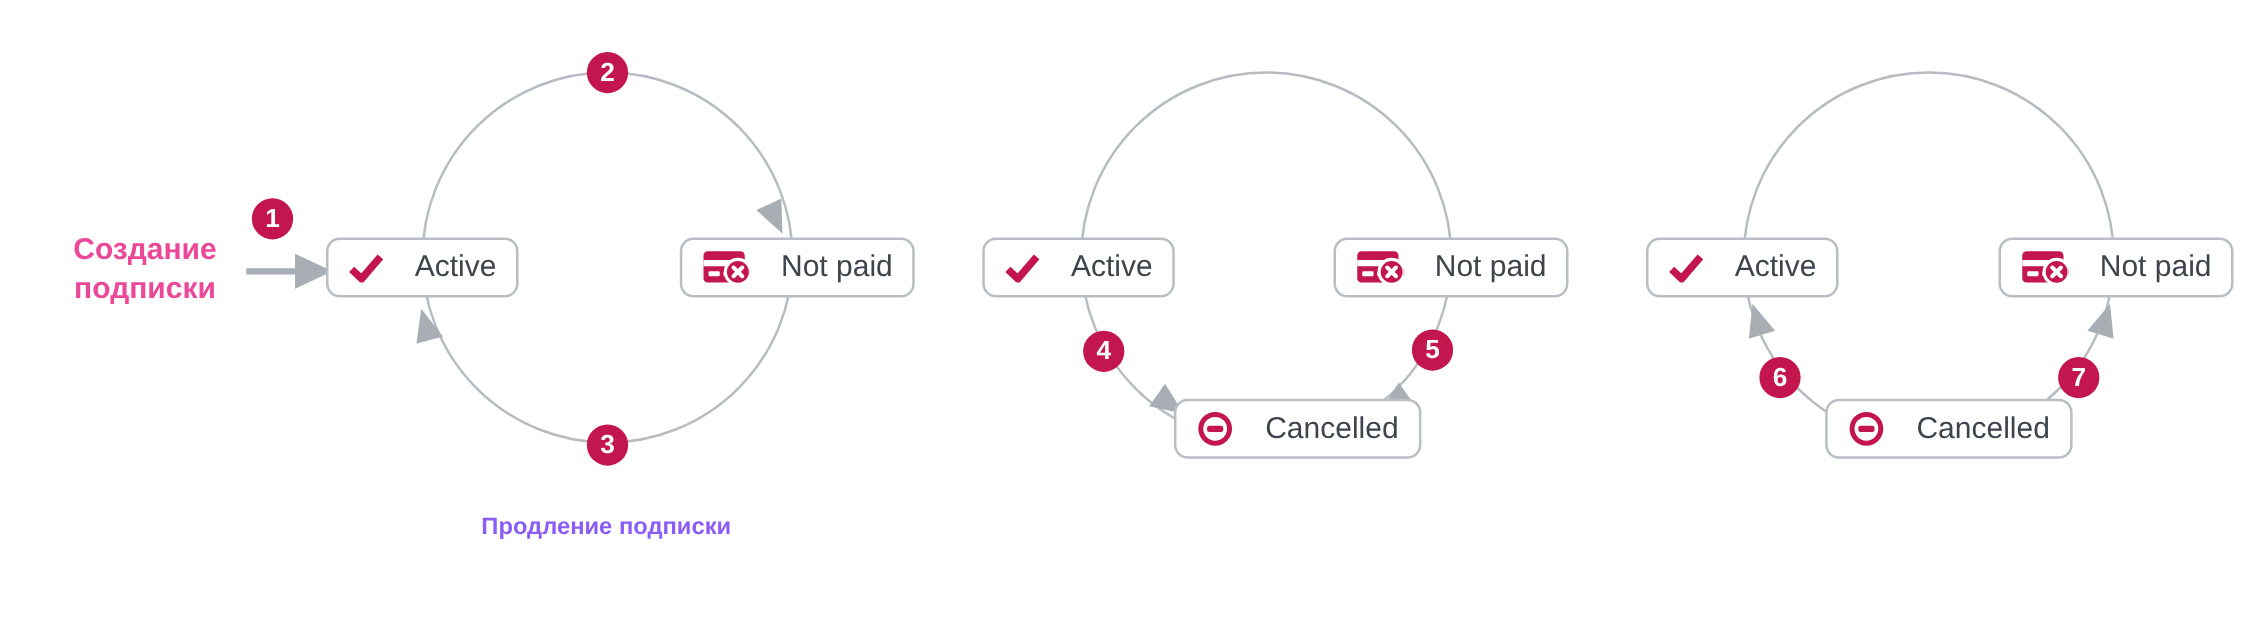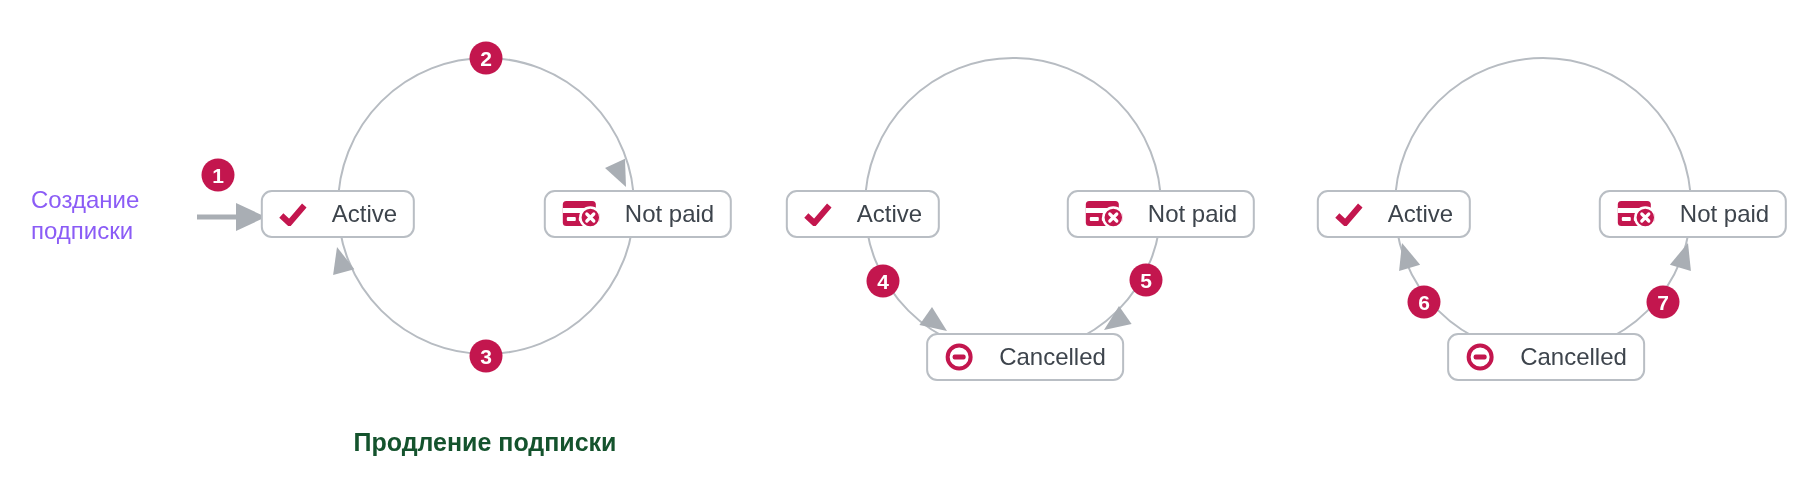--- a/index.html
+++ b/index.html
@@ -17,40 +17,40 @@
     display:inline-flex;align-items:center;
     gap:25px;padding:0 16px;
     background:#ffffff;
     border:2px solid #b9bec4;
     border-radius:11px;
     transform:translateX(-50%);
     font-size:24px;color:#3d444c;
     box-sizing:border-box;
     white-space:nowrap;
   }
-  .pill.low{top:333px;}
+  .pill.low{top:319px;margin-left:13px;}
   .icon{display:inline-flex;align-items:center;}
   .badge{
     position:absolute;
     width:33px;height:33px;border-radius:50%;
     background:#c3164e;color:#ffffff;
     display:flex;align-items:center;justify-content:center;
     font-size:21px;font-weight:bold;
     transform:translate(-50%,-50%);
   }
   .caption{
-    position:absolute;top:428px;
+    position:absolute;top:411px;
     transform:translateX(-50%);
-    font-size:25px;font-weight:600;color:#14532d;
+    font-size:19px;font-weight:600;color:#8b5cf6;
     white-space:nowrap;
   }
   .creation-label{
     position:absolute;left:31px;top:184px;width:170px;
-    text-align:left;
-    font-size:24px;line-height:31px;font-weight:400;color:#8b5cf6;
+    text-align:center;
+    font-size:24px;line-height:31px;font-weight:700;color:#ec4899;
   }
 </style>
 </head>
 <body>
 
 <div class="stage">
 
   <svg class="lines" width="1810" height="504" viewBox="0 0 1810 504">
     <g fill="none" stroke="#b7bcc2" stroke-width="2">
       <circle cx="486" cy="206" r="148"></circle>

